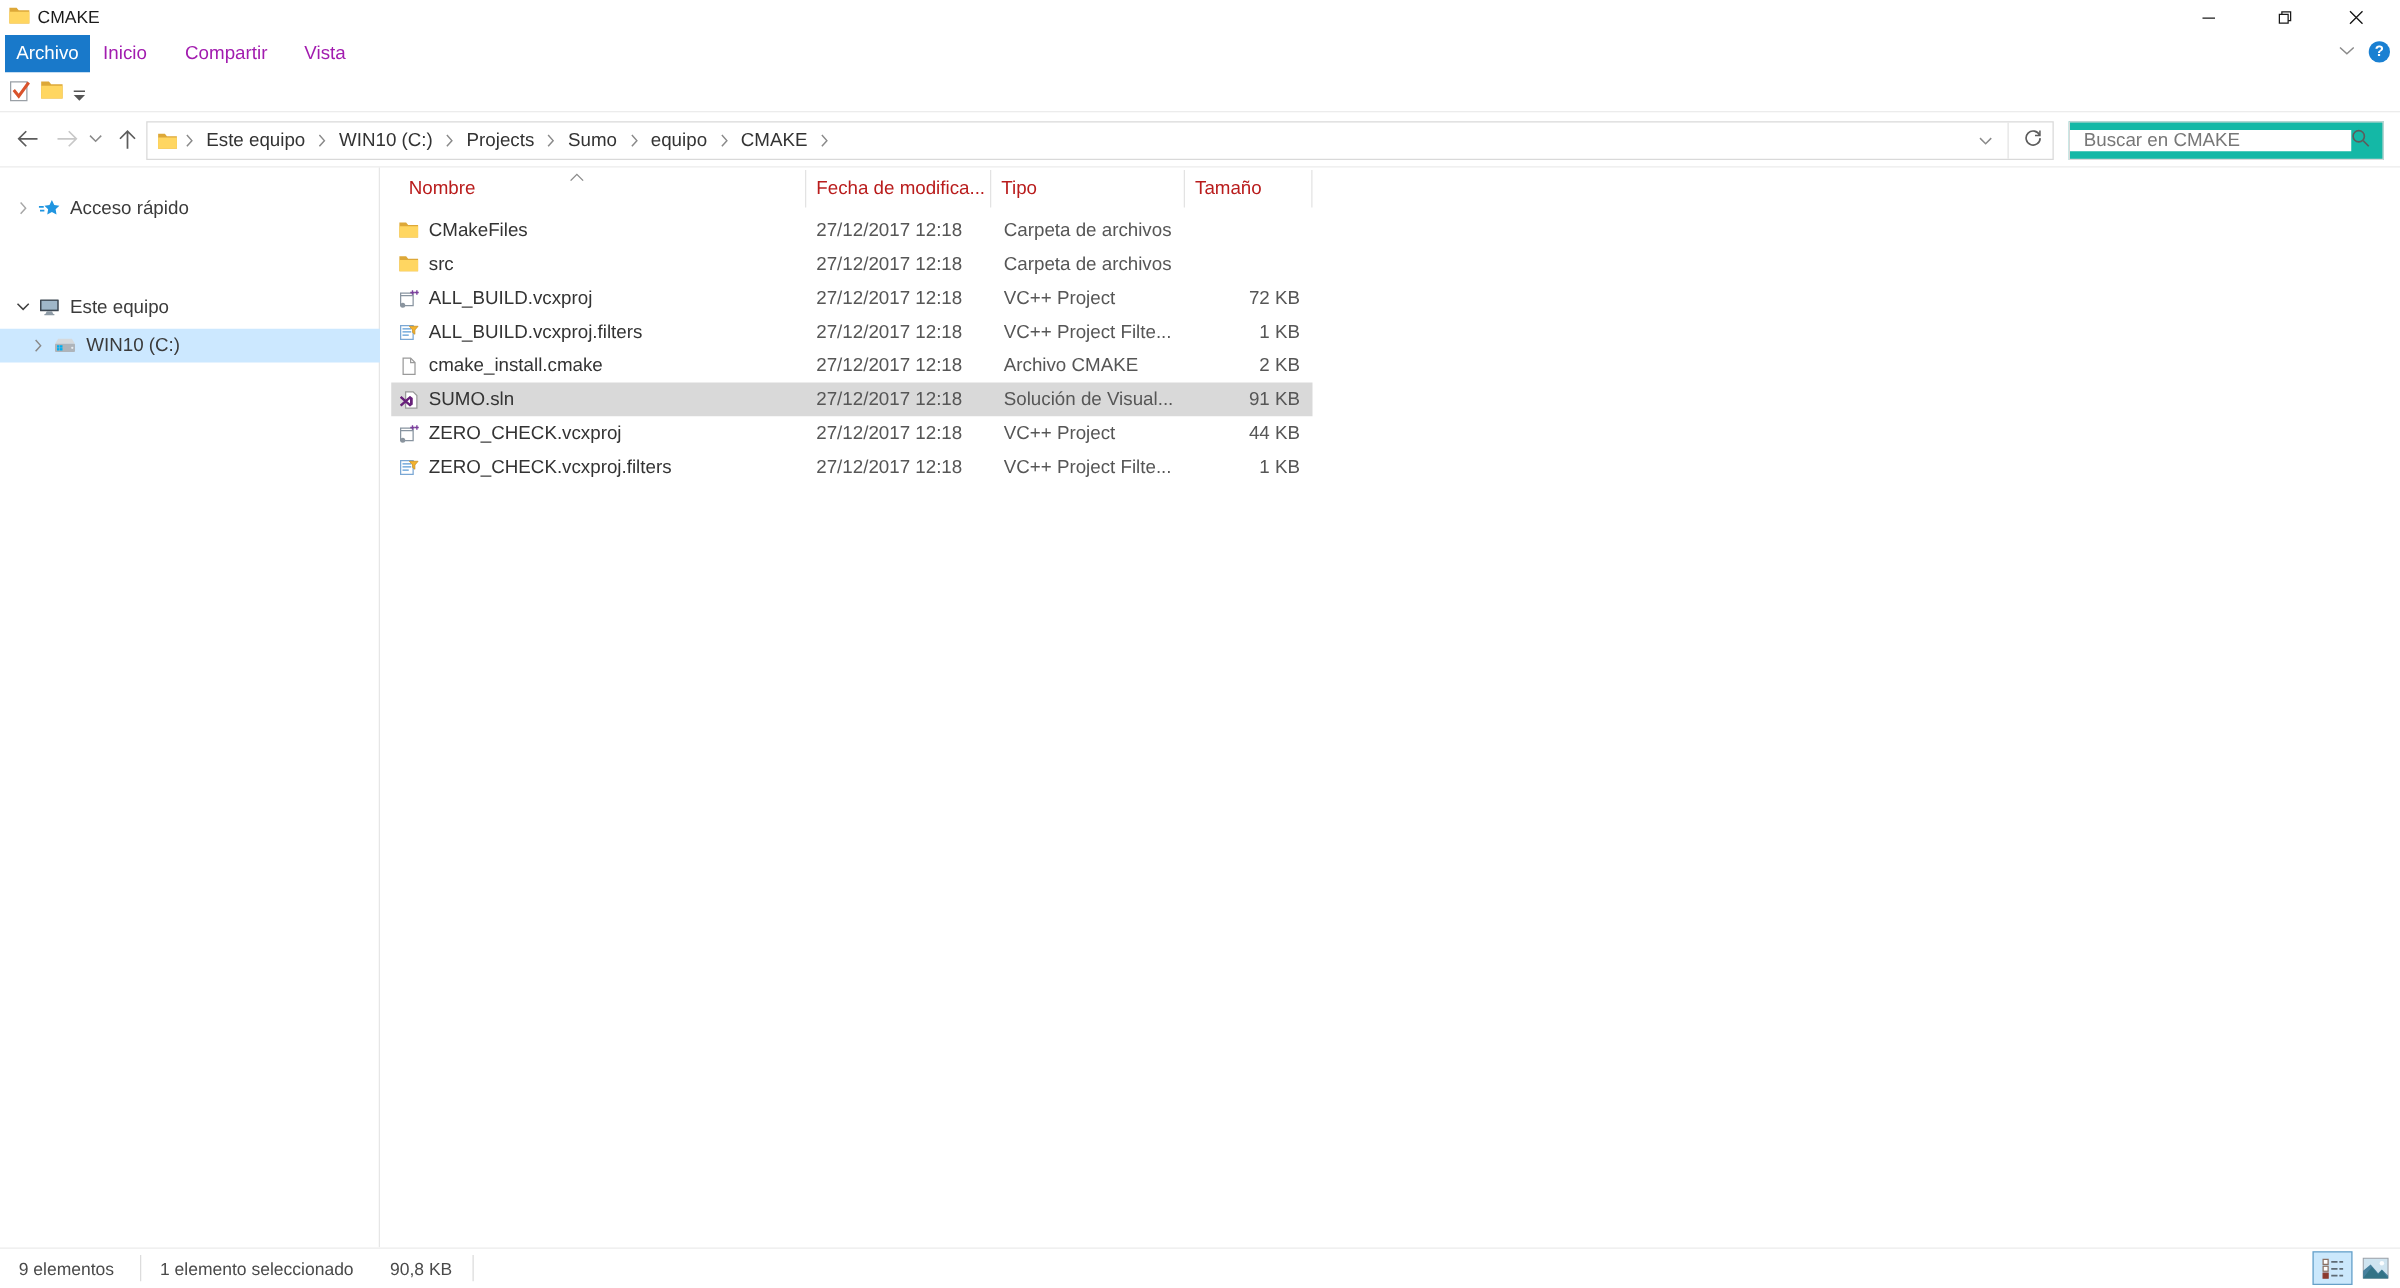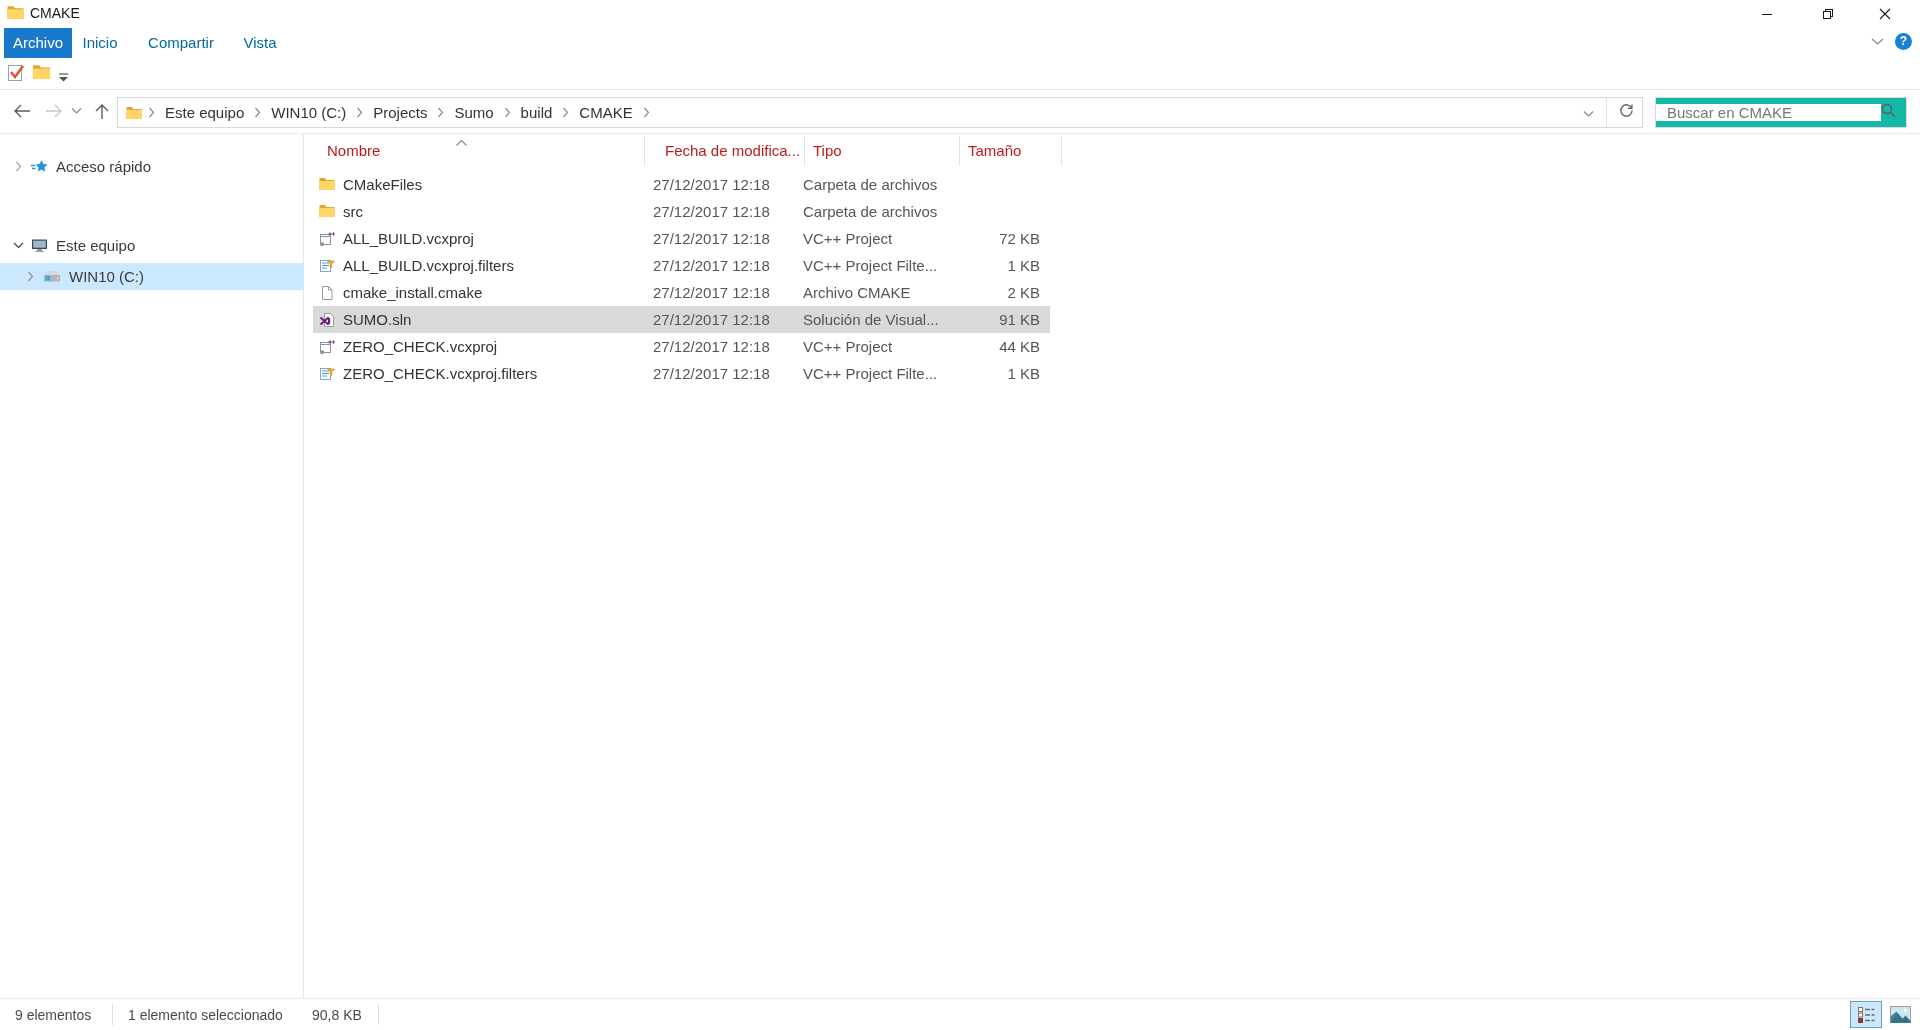--- a/index.html
+++ b/index.html
@@ -8,21 +8,21 @@
 
   
   .titlebar { position:absolute; left:0; top:0; width:1920px; height:28px; background:#fff; }
   .titlebar .app-icon { position:absolute; left:7px; top:5px; }
   .titlebar .title { position:absolute; left:30px; top:5px; font-size:14px; color:#1a1a1a; }
   .win-btn { position:absolute; top:0; width:46px; height:28px; display:flex; align-items:center; justify-content:center; }
   .win-min { left:1744px; } .win-max { left:1805px; } .win-close { left:1862px; }
 
   
   .tabbar { position:absolute; left:0; top:28px; width:1920px; height:30px; background:#fff; }
-  .tab { position:absolute; top:0; height:30px; line-height:30px; text-align:center; font-size:15px; color:#0369a1; }
+  .tab { position:absolute; top:0; height:30px; line-height:30px; text-align:center; font-size:15px; color:#a21caf; }
   .tab-file { left:4px; width:68px; background:#1979ca; color:#fff; }
   .tab-home { left:76px; width:48px; }
   .tab-share { left:134px; width:94px; }
   .tab-view { left:230px; width:60px; }
   .ribbon-right { position:absolute; right:8px; top:32px; display:flex; align-items:center; gap:10px; }
   .help-btn { width:17px; height:17px; border-radius:50%; background:#1a80d2; color:#fff; font-size:12px; font-weight:bold; text-align:center; line-height:17px; }
 
   
   .qat { position:absolute; left:0; top:58px; width:1920px; height:32px; background:#fff; border-bottom:1px solid #e6e6e6; }
   .qat-item { position:absolute; top:4px; }
@@ -45,21 +45,21 @@
   .sidebar { position:absolute; left:0; top:0; width:304px; height:100%; border-right:1px solid #e6e6e6; }
   .side-item { position:absolute; left:0; width:304px; height:27px; display:flex; align-items:center; font-size:15px; color:#3b3b3b; }
   .side-item.sel { background:#cce8ff; }
   .side-item .chev { width:16px; display:flex; justify-content:center; }
   .side-item .sicon { margin:0 8px 0 5px; display:flex; }
 
   .main { position:absolute; left:305px; top:0; width:1615px; height:100%; }
   .hdr { position:absolute; left:8px; top:2px; height:30px; display:flex; font-size:15px; color:#b91c1c; }
   .hcell { height:30px; line-height:30px; border-right:1px solid #e3e3e3; padding-left:8px; }
   .hcell.c-name { width:332px; padding-left:14px; }
-  .hcell.c-date { width:148px;margin-left:12px; }
+  .hcell.c-date { width:148px; }
   .hcell.c-type { width:155px; }
   .hcell.c-size { width:102px; }
   .sort-caret { position:absolute; left:150px; top:-1px; }
 
   .rows { position:absolute; left:8px; top:37px; width:737px; }
   .row { display:flex; height:27px; align-items:center; font-size:15px; }
   .row.selected { background:#d9d9d9; }
   .cell { white-space:nowrap; overflow:hidden; }
   .cell.c-name { width:332px; display:flex; align-items:center; padding-left:6px; color:#333; }
   .cell.c-name .ficon { width:16px; height:16px; margin-right:8px; flex:0 0 16px; display:flex; }
@@ -196,21 +196,21 @@
           <svg width="7" height="11" viewBox="0 0 7 11" fill="none" stroke="#8a8a8a" stroke-width="1.2">
             <path d="M1.5 1l4 4.5-4 4.5"></path>
           </svg>
         </span>
       <span class="crumb">Sumo</span>
       <span class="crumb-sep">
           <svg width="7" height="11" viewBox="0 0 7 11" fill="none" stroke="#8a8a8a" stroke-width="1.2">
             <path d="M1.5 1l4 4.5-4 4.5"></path>
           </svg>
         </span>
-      <span class="crumb">build</span>
+      <span class="crumb">equipo</span>
       <span class="crumb-sep">
           <svg width="7" height="11" viewBox="0 0 7 11" fill="none" stroke="#8a8a8a" stroke-width="1.2">
             <path d="M1.5 1l4 4.5-4 4.5"></path>
           </svg>
         </span>
       <span class="crumb">CMAKE</span>
       <span class="crumb-sep">
           <svg width="7" height="11" viewBox="0 0 7 11" fill="none" stroke="#8a8a8a" stroke-width="1.2">
             <path d="M1.5 1l4 4.5-4 4.5"></path>
           </svg>

